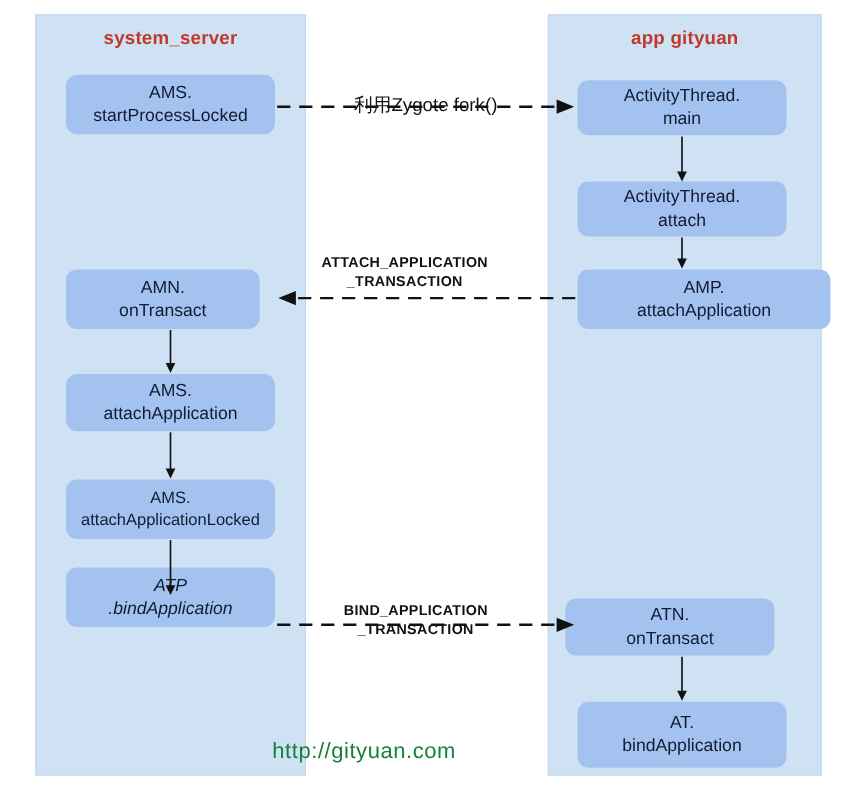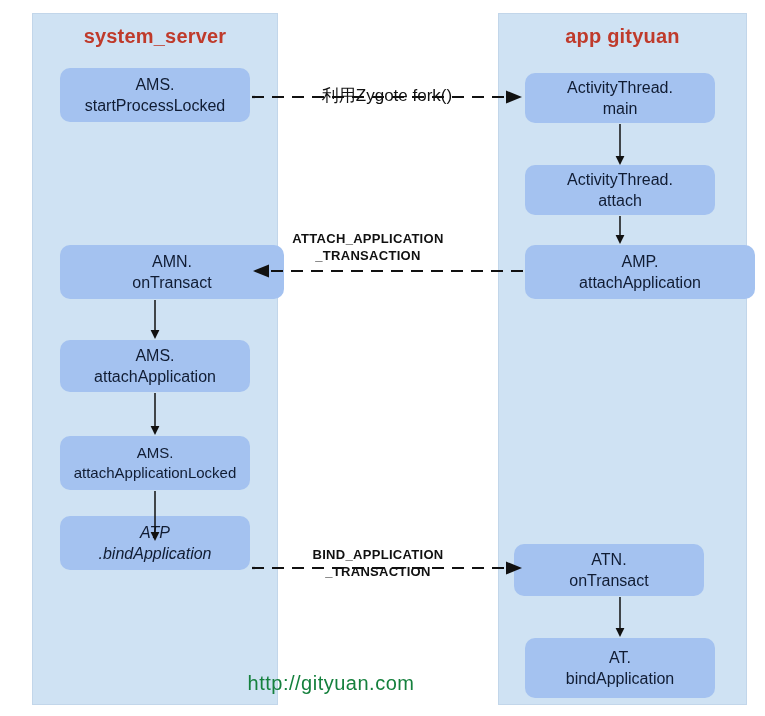--- a/index.html
+++ b/index.html
@@ -11,21 +11,21 @@
   .panel{
     position:absolute;top:13px;height:692px;
     background:var(--panel,#cfe2f3);
     border:1px solid var(--panel_border,#c2d6ea);
     box-sizing:border-box;
   }
   .panel-left{left:32px;width:246px;}
   .panel-right{left:498px;width:249px;}
   .panel-title{
     position:absolute;top:25px;width:100%;text-align:center;
-    font-size:20px;font-weight:bold;color:var(--title,#bf3a2b);
+    font-size:17px;font-weight:bold;color:var(--title,#bf3a2b);
     letter-spacing:.2px;
   }
   .box{
     position:absolute;border-radius:10px;
     background:var(--box,#a4c2f0);
     color:var(--text,#101c33);
     display:flex;align-items:center;justify-content:center;
     text-align:center;white-space:pre-line;
     font-size:16px;line-height:1.32;
   }
@@ -46,21 +46,21 @@
 <body>
 
 <div class="panel panel-left"></div>
 <div class="panel panel-right"></div>
 
 <div class="panel-title" style="left:32px;width:246px;">system_server</div>
 <div class="panel-title" style="left:498px;width:249px;">app gityuan</div>
 
 <div class="box" style="left:60px;top:68px;width:190px;height:54px;">AMS.
 startProcessLocked</div>
-<div class="box" style="left:60px;top:245px;width:224px;height:54px;">AMN.
+<div class="box" style="left:60px;top:245px;width:176px;height:54px;">AMN.
 onTransact</div>
 <div class="box" style="left:60px;top:340px;width:190px;height:52px;">AMS.
 attachApplication</div>
 <div class="box small" style="left:60px;top:436px;width:190px;height:54px;">AMS.
 attachApplicationLocked</div>
 <div class="box" style="left:60px;top:516px;width:190px;height:54px;font-style:italic;">ATP
 .bindApplication</div>
 
 <div class="box" style="left:525px;top:73px;width:190px;height:50px;">ActivityThread.
 main</div>

